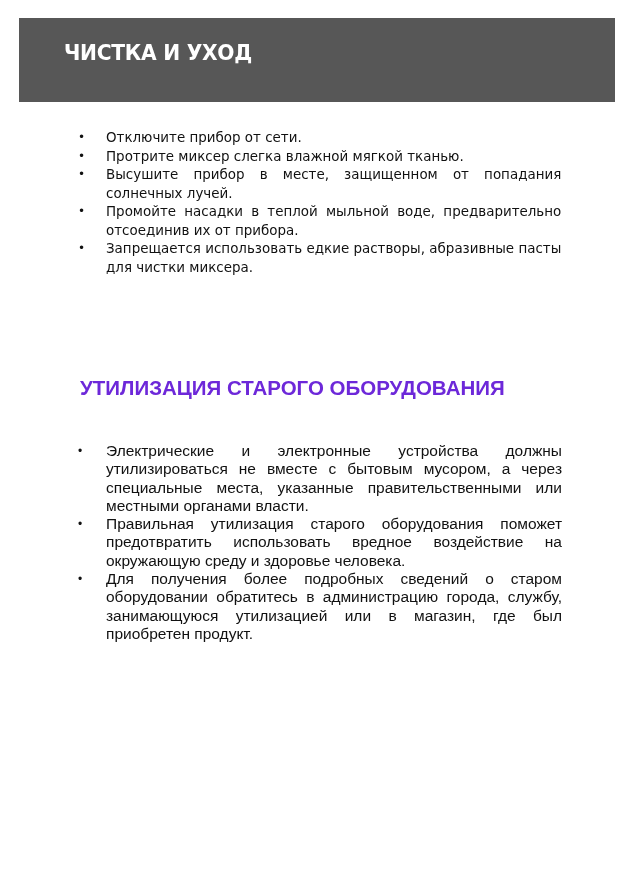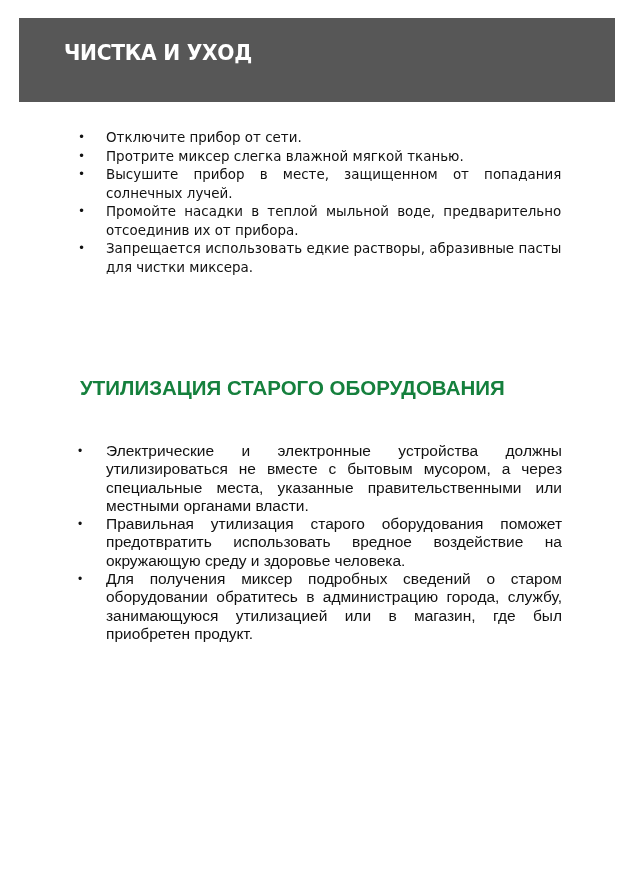--- a/index.html
+++ b/index.html
@@ -28,21 +28,21 @@
     .list li .bullet {
       position: absolute; left: 0; top: 0; width: 10px; font-size: 12px;
     }
     .list li .txt { display: block; transform: scaleX(0.96); transform-origin: left top; width: 104%; }
     .list.cleaning { top: 128px; font-family: "DejaVu Sans", sans-serif; font-size: 14px; }
     .list.disposal { top: 442px; font-family: "Liberation Sans", sans-serif; font-size: 15.5px; line-height: 18.3px; }
     .list.disposal li .txt { transform: none; width: auto; }
     .section2-title {
       position: absolute; left: 80px; top: 376px;
       font-family: "Liberation Sans", sans-serif; font-weight: bold;
-      font-size: 20.5px; color: #15803d; letter-spacing: 0px;
+      font-size: 20.5px; color: #6d28d9; letter-spacing: 0px;
     }
   </style>
 </head>
 <body>
 
 <div class="header-band"></div>
 <div class="header-title">ЧИСТКА И УХОД</div>
 
 <ul class="list cleaning">
   <li>
@@ -73,15 +73,15 @@
   <li>
     <span class="bullet">•</span>
     <span class="txt">Электрические и электронные устройства должны утилизироваться не вместе с бытовым мусором, а через специальные места, указанные правительственными или местными органами власти.</span>
   </li>
   <li>
     <span class="bullet">•</span>
     <span class="txt">Правильная утилизация старого оборудования поможет предотвратить использовать вредное воздействие на окружающую среду и здоровье человека.</span>
   </li>
   <li>
     <span class="bullet">•</span>
-    <span class="txt">Для получения миксер подробных сведений о старом оборудовании обратитесь в администрацию города, службу, занимающуюся утилизацией или в магазин, где был приобретен продукт.</span>
+    <span class="txt">Для получения более подробных сведений о старом оборудовании обратитесь в администрацию города, службу, занимающуюся утилизацией или в магазин, где был приобретен продукт.</span>
   </li>
 </ul>
 
 </body></html>

